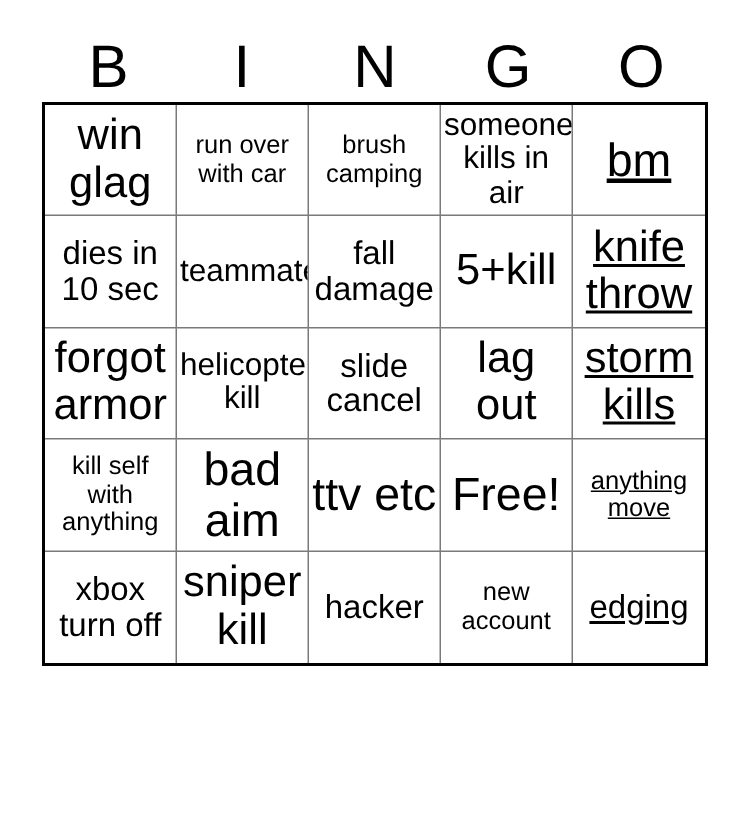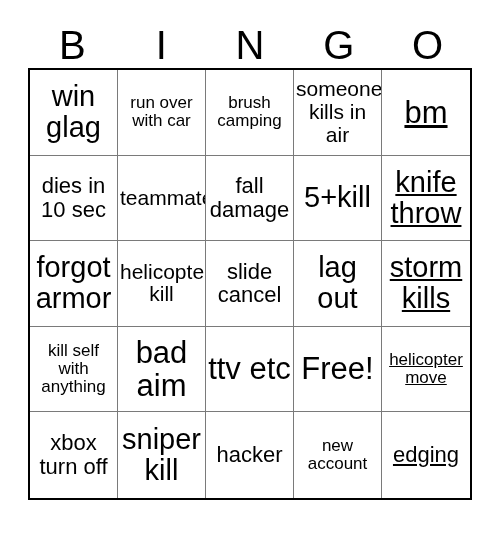--- a/index.html
+++ b/index.html
@@ -36,21 +36,21 @@
     line-height: 40px;
     color: #000000;
     font-weight: 400;
     letter-spacing: 0px;
   }
   #grid {
     position: absolute;
     left: 28px;
     top: 68px;
     width: 444px;
-    height: 432px;
+    height: 376px;
     box-sizing: border-box;
     border: 2px solid #000000;
     display: grid;
     grid-template-columns: repeat(5, 1fr);
     grid-template-rows: repeat(5, 1fr);
     background: #ffffff;
   }
   .cell {
     box-sizing: border-box;
     border-right: 1px solid #7a7a7a;
@@ -147,21 +147,21 @@
       <div class="cell">
         <span class="cell-text fs-xl">bad aim</span>
       </div>
       <div class="cell">
         <span class="cell-text fs-xl">ttv etc</span>
       </div>
       <div class="cell">
         <span class="cell-text fs-xl">Free!</span>
       </div>
       <div class="cell">
-        <span class="cell-text fs-sm">helicopter move</span>
+        <span class="cell-text fs-sm">anything move</span>
       </div>
       <div class="cell">
         <span class="cell-text fs-md">xbox turn off</span>
       </div>
       <div class="cell">
         <span class="cell-text fs-lg">sniper kill</span>
       </div>
       <div class="cell">
         <span class="cell-text fs-md">hacker</span>
       </div>

